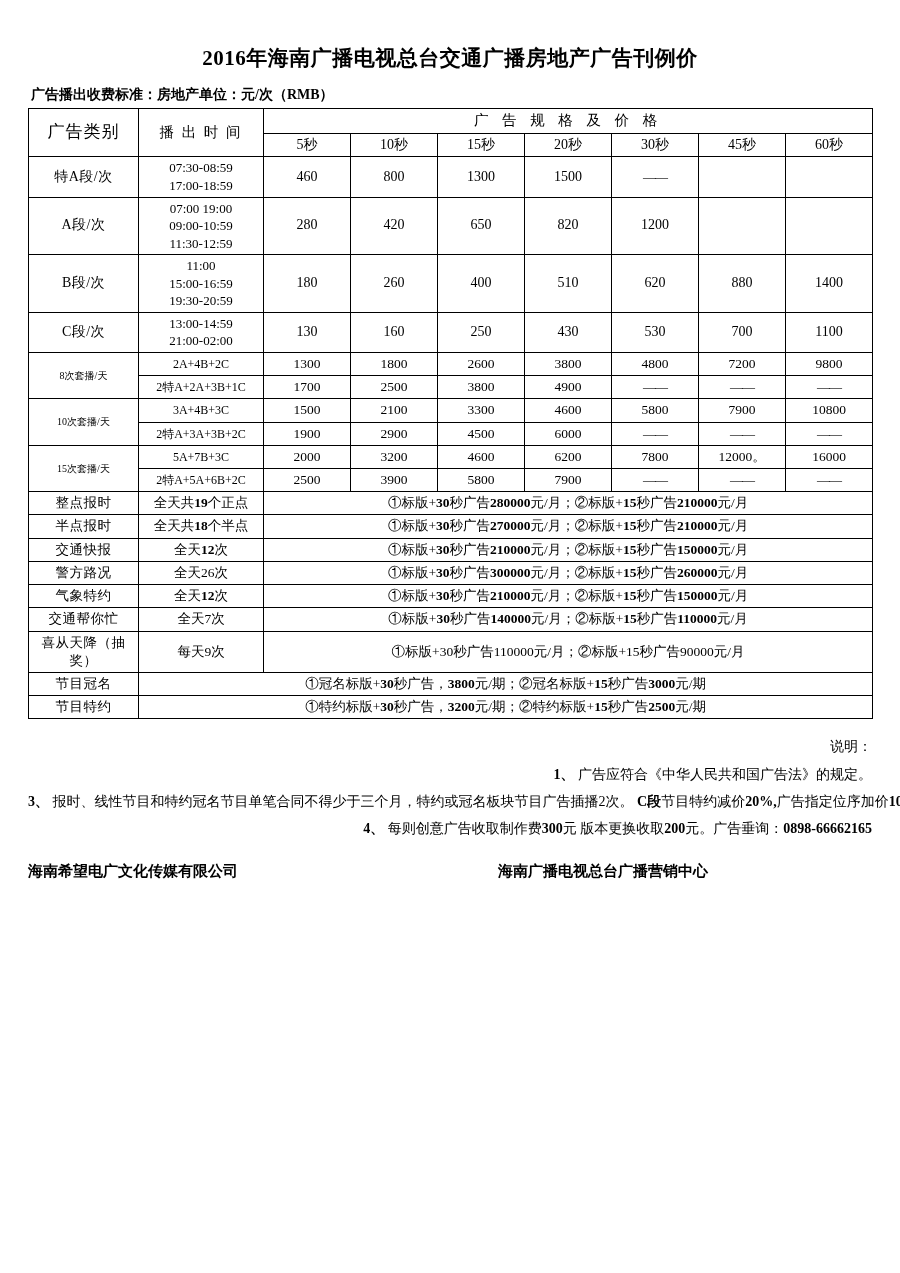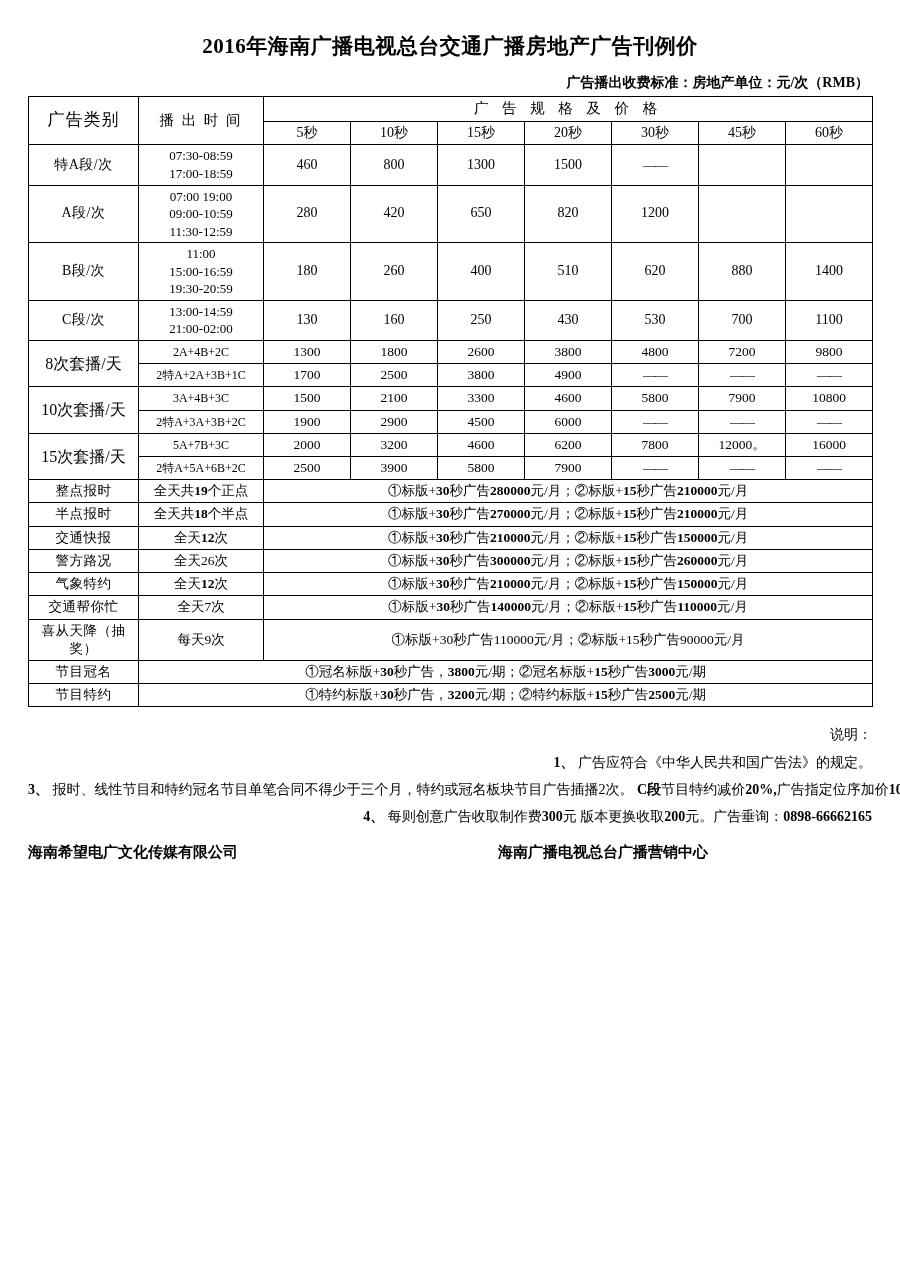--- a/index.html
+++ b/index.html
@@ -20,26 +20,26 @@
     height: 1273px;
     box-sizing: border-box;
     padding: 0 28px;
     position: relative;
   }
   .doc-title {
     text-align: center;
     font-size: 21px;
     font-weight: bold;
     letter-spacing: 0.5px;
-    margin-top: 32px;
+    margin-top: 44px;
     margin-bottom: 14px;
   }
   .subhead {
     display: flex;
-    justify-content: flex-end;
+    justify-content: flex-start;
     align-items: flex-end;
     font-size: 14px;
     font-weight: bold;
     padding: 0 3px 4px 3px;
   }
   table.rate {
     border-collapse: collapse;
     width: 844px;
     table-layout: fixed;
     font-size: 13.5px;
@@ -86,21 +86,21 @@
   }
   .price-n {
     font-weight: normal;
     font-size: 13.5px;
   }
   .dash {
     font-size: 13px;
     letter-spacing: -1px;
   }
   .combo-label {
-    font-size: 16px;
+    font-size: 10px;
     margin-top: 32px;
   }
   .combo-mix {
     font-size: 12px;
   }
   .note-name {
     font-size: 13.5px;
     letter-spacing: 0.5px;
   }
   .note-times {
@@ -116,21 +116,21 @@
   }
   .note-desc b { font-weight: bold; }
   .explain {
     margin-top: 14px;
     font-size: 14px;
     line-height: 1.95;
   }
   .explain .line { white-space: nowrap; text-align: right; }
   .explain b { font-weight: bold; }
   .footer {
-    margin-top: 12px;
+    margin-top: 19px;
     font-size: 15px;
     font-weight: bold;
     display: flex;
   }
   .footer .left { width: 470px; }
   .footer .right { }
 </style>
 </head>
 <body>
 

